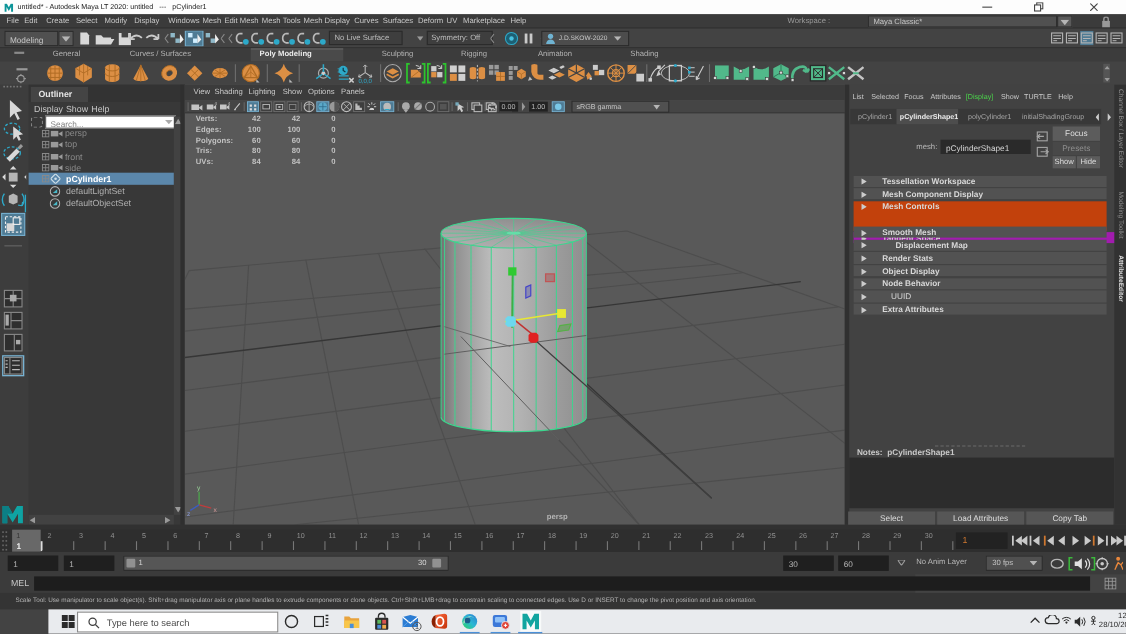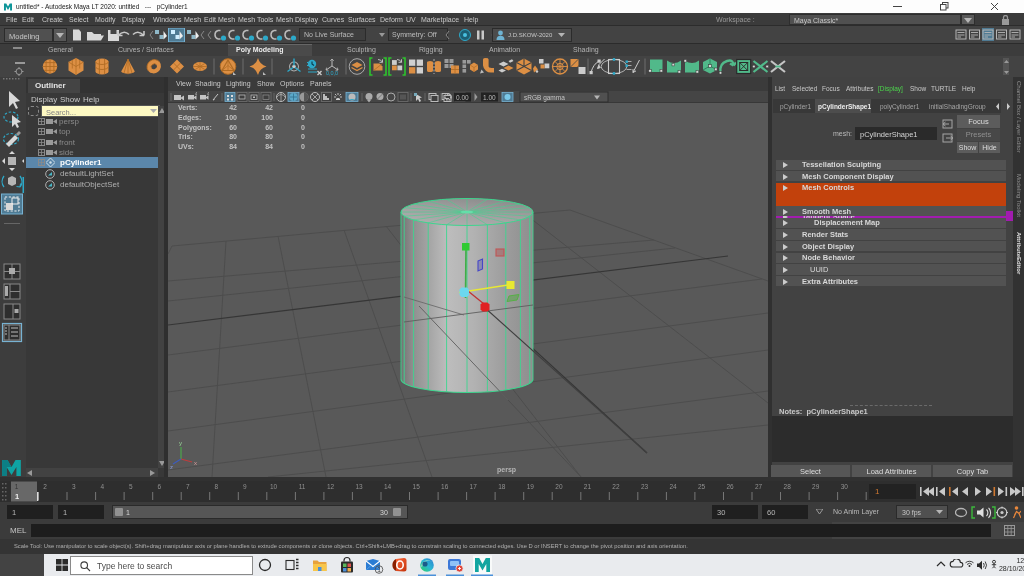--- a/index.html
+++ b/index.html
@@ -417,21 +417,21 @@
 </div>
 
 <div class="abs" style="left:24px;top:77px;width:144px;height:400px;background:#3d3d3d;">
   <div class="abs" style="left:2px;top:0;width:142px;height:16px;background:#333;"></div>
   <div class="abs" style="left:4px;top:2px;width:52px;height:14px;background:#444;color:#e5e5e5;font-size:8px;font-weight:bold;padding:2px 7px;">Outliner</div>
   <div class="abs" style="left:2px;top:16px;width:142px;height:384px;background:#383838;"></div>
   <div class="t8" style="left:7px;top:18px;color:#c9c9c9;">Display</div>
   <div class="t8" style="left:36px;top:18px;color:#c9c9c9;">Show</div>
   <div class="t8" style="left:59px;top:18px;color:#c9c9c9;">Help</div>
   <div class="abs" style="left:4px;top:29px;width:11px;height:10px;border:1px dashed #888;border-radius:3px;"></div>
-  <div class="abs" style="left:17px;top:28px;width:119px;height:12px;background:#fef9c3;border:1px solid #555;color:#848484;font-size:7.5px;padding:1.5px 4px;">Search...</div>
+  <div class="abs" style="left:17px;top:28px;width:119px;height:12px;background:#ffffff;border:1px solid #555;color:#848484;font-size:7.5px;padding:1.5px 4px;">Search...</div>
   <svg class="abs" style="left:126px;top:32px" width="7" height="4">
         <path d="M0 0 L7 0 L3.5 4 Z" fill="#aaa"></path>
       </svg>
   <div class="abs" style="left:134px;top:29px;width:8px;height:362px;background:#424242;"></div>
   <svg class="abs" style="left:135px;top:31px" width="6" height="5">
         <path d="M3 0 L6 5 L0 5 Z" fill="#999"></path>
       </svg>
   <svg class="abs" style="left:135px;top:384px" width="6" height="5">
         <path d="M3 5 L6 0 L0 0 Z" fill="#999"></path>
       </svg>
@@ -735,21 +735,21 @@
   </svg>
   <div class="abs" style="left:189px;top:38px;width:43px;height:13px;background:#5c5c5c;color:#dedede;font-size:7.5px;text-align:center;line-height:13px;">Focus</div>
   <div class="abs" style="left:189px;top:52px;width:43px;height:12px;background:#484848;color:#909090;font-size:7.5px;text-align:center;line-height:12px;">Presets</div>
   <div class="abs" style="left:189px;top:65px;width:21px;height:11px;background:#5c5c5c;color:#dedede;font-size:7px;text-align:center;line-height:11px;">Show</div>
   <div class="abs" style="left:211px;top:65px;width:21px;height:11px;background:#5c5c5c;color:#dedede;font-size:7px;text-align:center;line-height:11px;">Hide</div>
   <div id="sections">
         <div class="abs" style="left:8px;top:82.5px;width:230px;height:10.3px;background:#525252;">
           <svg style="position:absolute;left:7px;top:2.5px" width="5" height="6">
             <path d="M0 0 L5 3 L0 6 Z" fill="#ccc"></path>
           </svg>
-          <span style="position:absolute;left:26px;top:0.5px;color:#d8d8d8;font-size:7.5px;font-weight:bold;white-space:nowrap;">Tessellation Sculpting</span>
+          <span style="position:absolute;left:26px;top:0.5px;color:#d8d8d8;font-size:7.5px;font-weight:bold;white-space:nowrap;">Tessellation Workspace</span>
         </div>
         <div class="abs" style="left:8px;top:94.2px;width:230px;height:10.3px;background:#525252;">
           <svg style="position:absolute;left:7px;top:2.5px" width="5" height="6">
             <path d="M0 0 L5 3 L0 6 Z" fill="#ccc"></path>
           </svg>
           <span style="position:absolute;left:26px;top:0.5px;color:#d8d8d8;font-size:7.5px;font-weight:bold;white-space:nowrap;">Mesh Component Display</span>
         </div>
         <div class="abs" style="left:8px;top:105.8px;width:230px;height:27px;background:#c2410c;">
           <svg style="position:absolute;left:7px;top:2.5px" width="5" height="6">
             <path d="M0 0 L5 3 L0 6 Z" fill="#ccc"></path>

